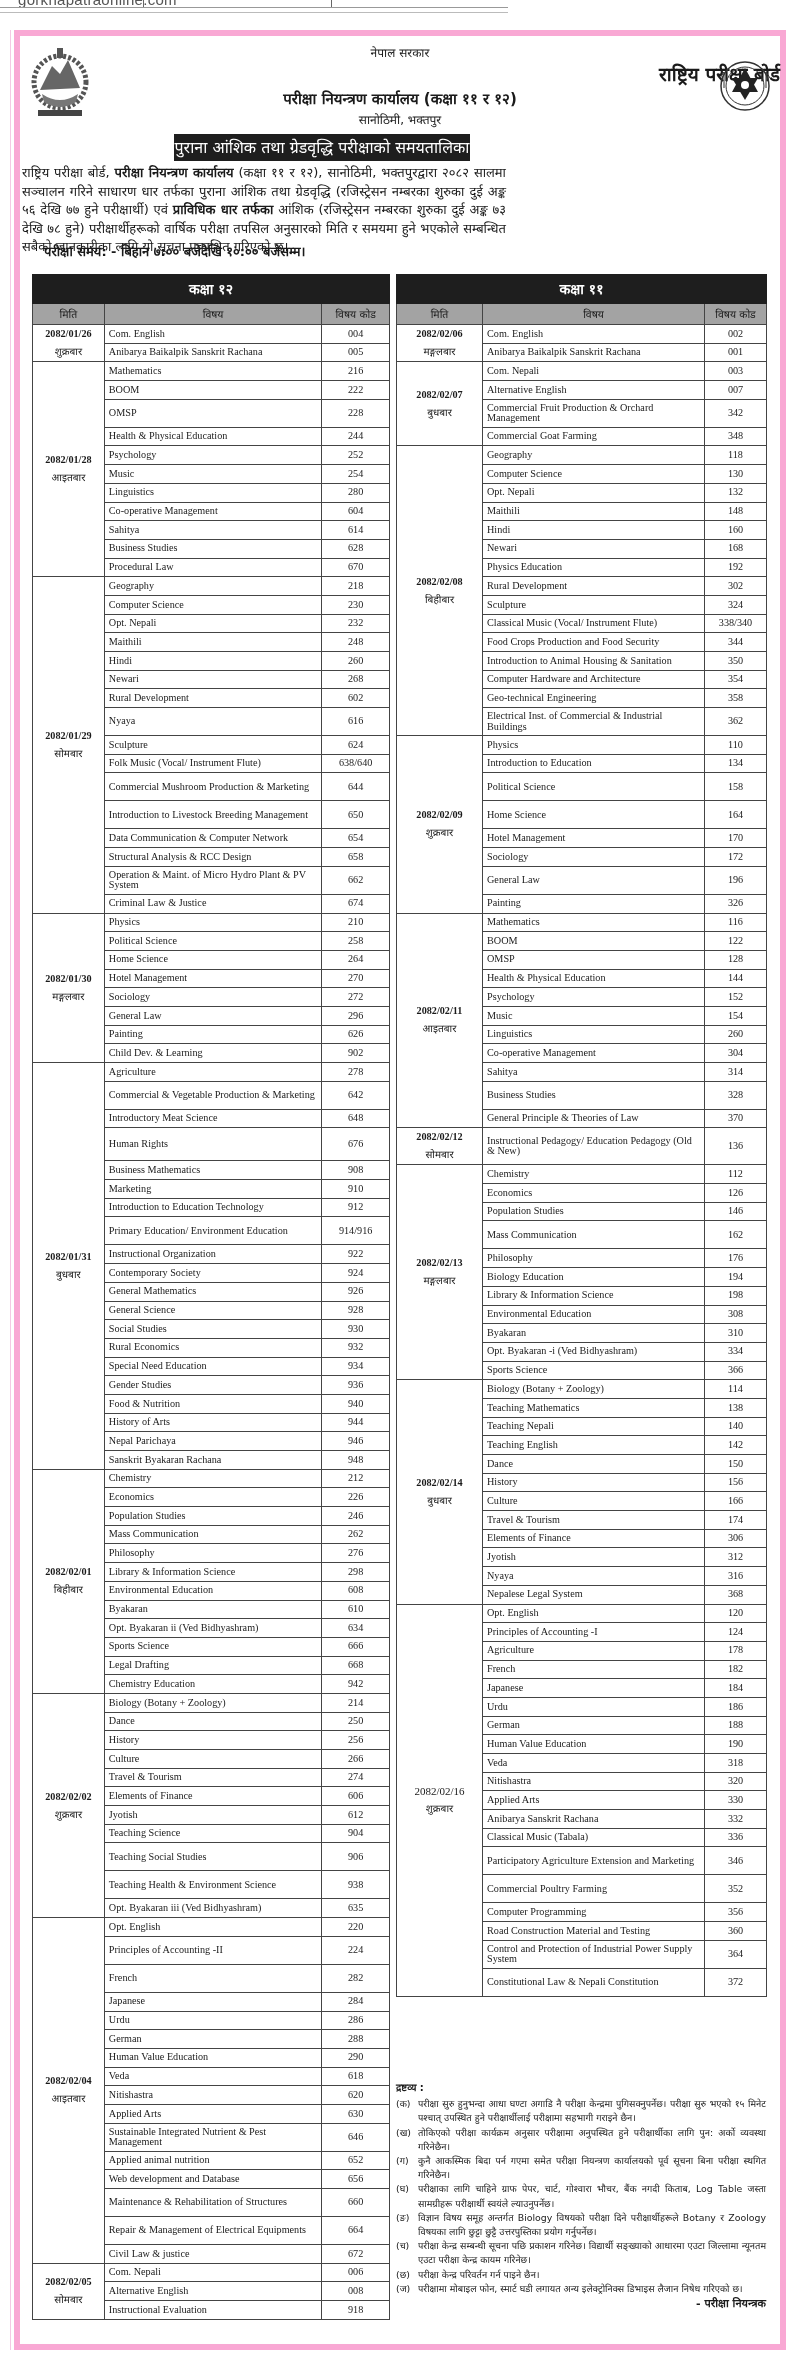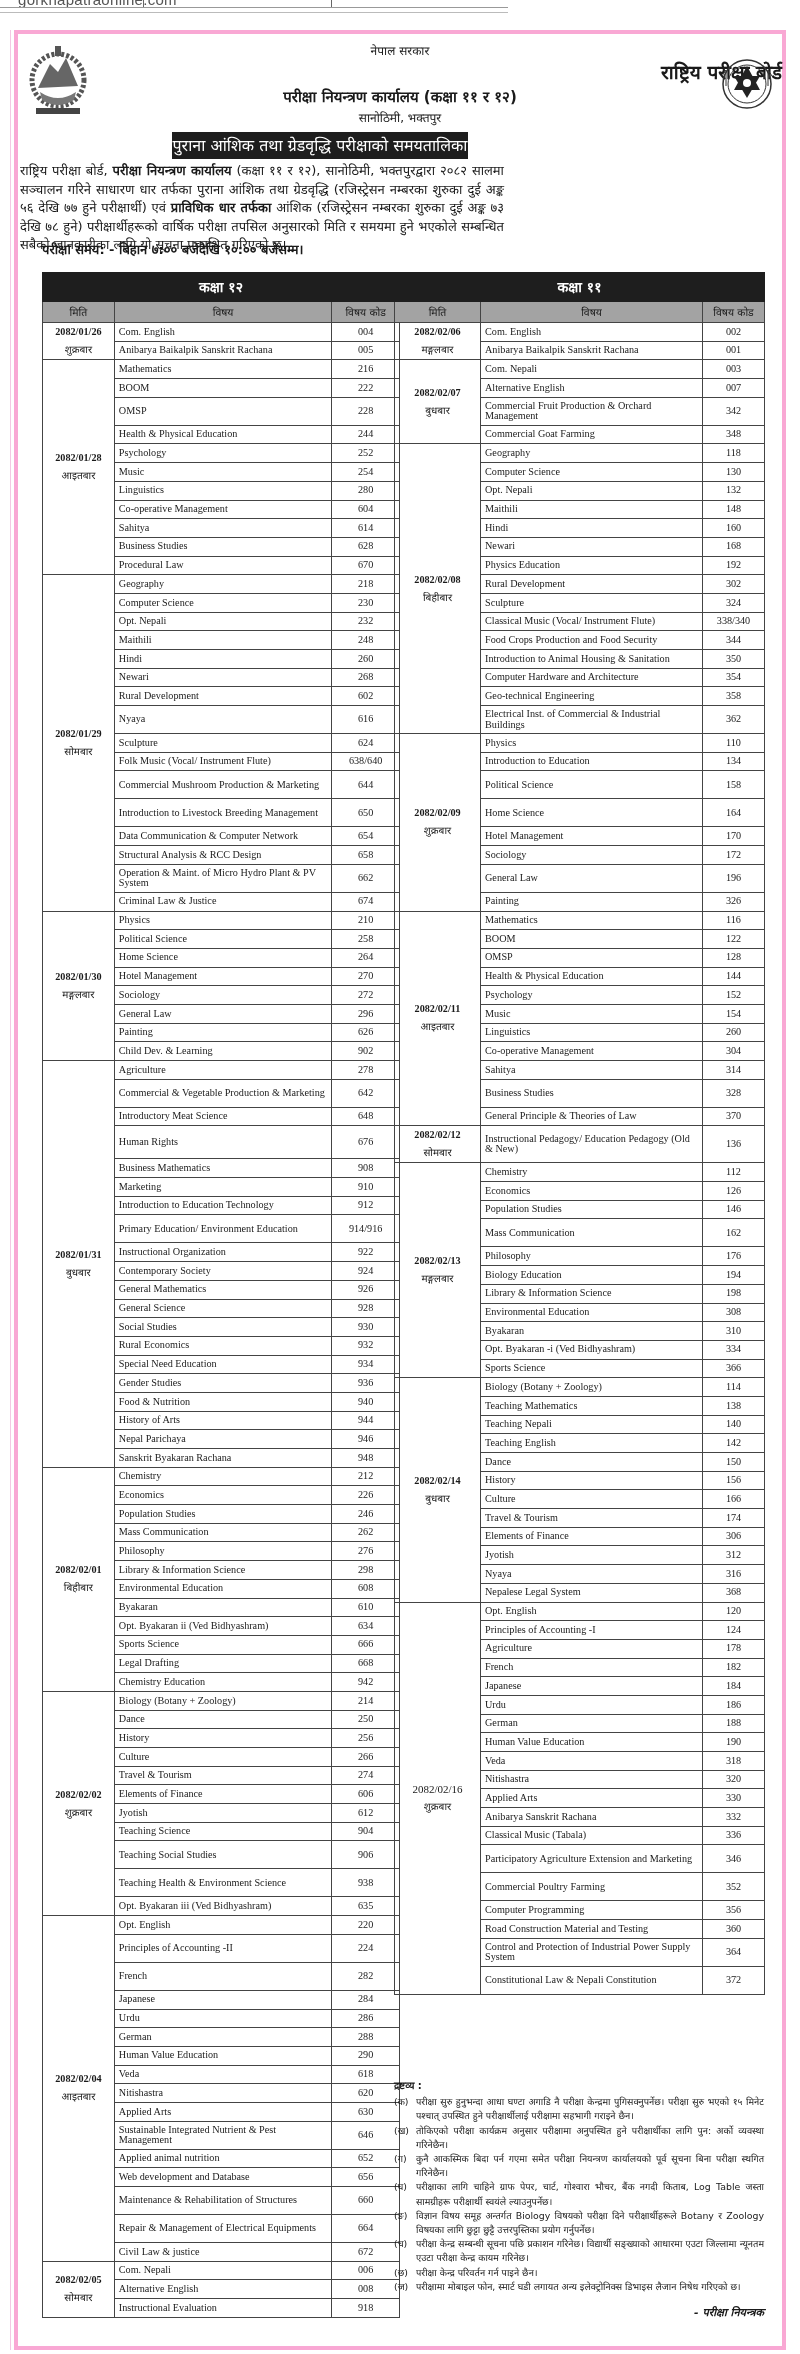--- a/index.html
+++ b/index.html
@@ -38,35 +38,35 @@
   .tbl td, .tbl th { border: 1px solid #444; padding: 0 4px; line-height: 10.5px; overflow: hidden; }
   .tbl th.class { background: #1e1e1e; color: #fff; height: 28px; font-size: 14px; font-family: "DejaVu Sans", sans-serif; border-color: #1e1e1e; }
   .tbl th.col { background: #a3a3a3; height: 20px; font-weight: normal; font-size: 10.5px; font-family: "DejaVu Sans", sans-serif; }
   .tbl td.date { text-align: center; font-weight: bold; font-size: 10.2px; line-height: 18px; vertical-align: middle; }
   .tbl td.date .day { font-weight: normal; font-family: "DejaVu Sans", sans-serif; font-size: 10.2px; display: block; }
   .tbl td.date .dt { display: block; }
   .tbl td.code { text-align: center; }
   .tbl tr.r1 td { height: 17.7px; }
   .tbl tr.r2 td { height: 27px; }
   .tbl tr.r3 td { height: 32px; }
-  .tbl.left { left: 8px; top: 240px; width: 358px; margin-left: 12px; }
+  .tbl.left { left: 8px; top: 240px; width: 358px; }
   .tbl.right { left: 374px; top: 240px; width: 358px; }
   .date.plain .dt { font-weight: normal; font-size: 11px; }
 
   
-  .outer { position: absolute; left: 14px; top: 30px; width: 772px; height: 2320px; border: 4px solid #f9a8d4; box-sizing: border-box; }
+  .outer { position: absolute; left: 14px; top: 30px; width: 772px; height: 2320px; border: 6px solid #f9a8d4; box-sizing: border-box; }
   .outer .tbl.left { left: 12px; top: 238px; width: 358px; }
   .outer .tbl.right { left: 376px; top: 238px; width: 370px; }
 
   .notes { position: absolute; left: 376px; top: 2004px; width: 370px; font-family: "DejaVu Sans", sans-serif; font-size: 9.4px; line-height: 14.2px; }
   .notes .title { font-weight: bold; font-size: 10px; margin-bottom: 2px; margin-top: 41px; }
   .notes .item { display: flex; }
   .notes .item .mk { width: 22px; flex: none; }
   .notes .item .tx { flex: 1; text-align: justify; }
-  .notes .sign { text-align: right; font-weight: bold; font-size: 11px; margin-top: 12px; font-style: italic; }
+  .notes .sign { text-align: right; font-weight: bold; font-size: 11px; margin-top: 1px; }
 </style>
 </head>
 <body>
 
 <div class="topstrip">
   <span class="site">gorkhapatraonline.com</span>
   <span class="sep1"></span>
   <span class="sep2"></span>
   <span class="line1"></span>
   <span class="line2"></span>

